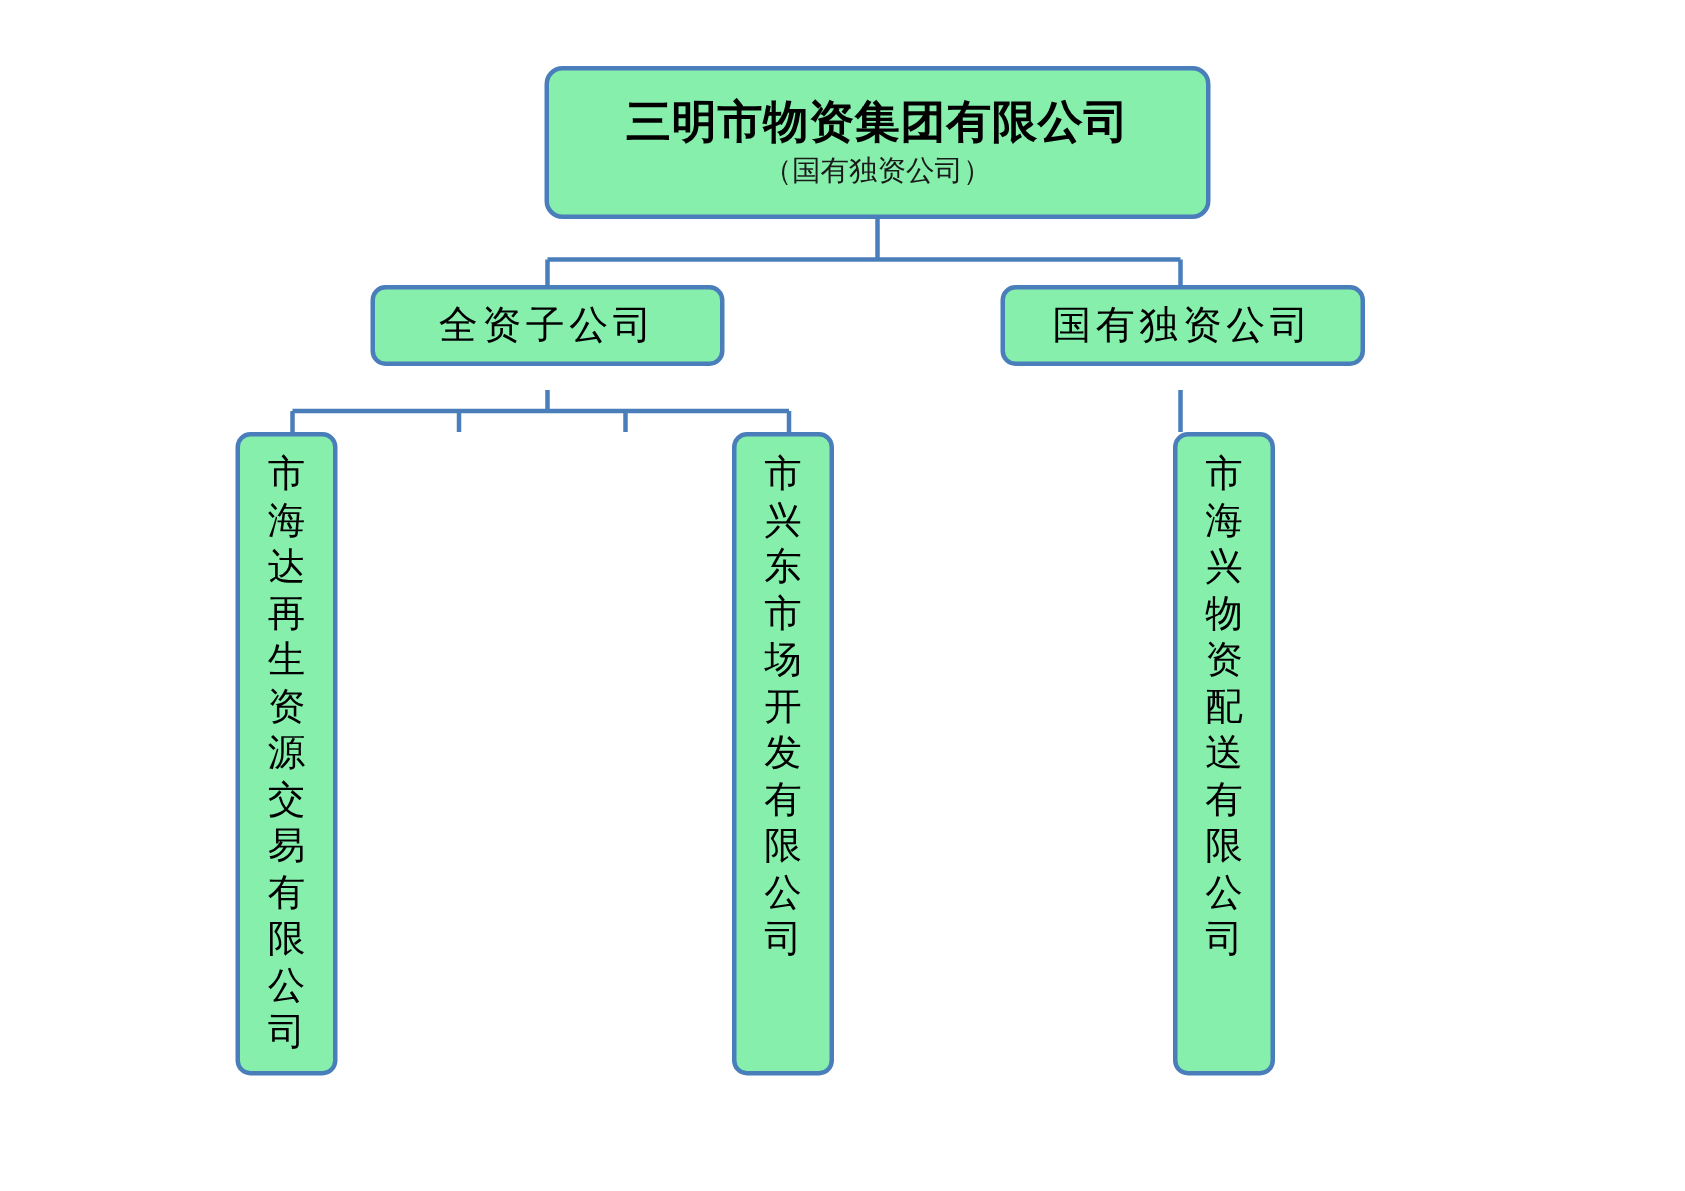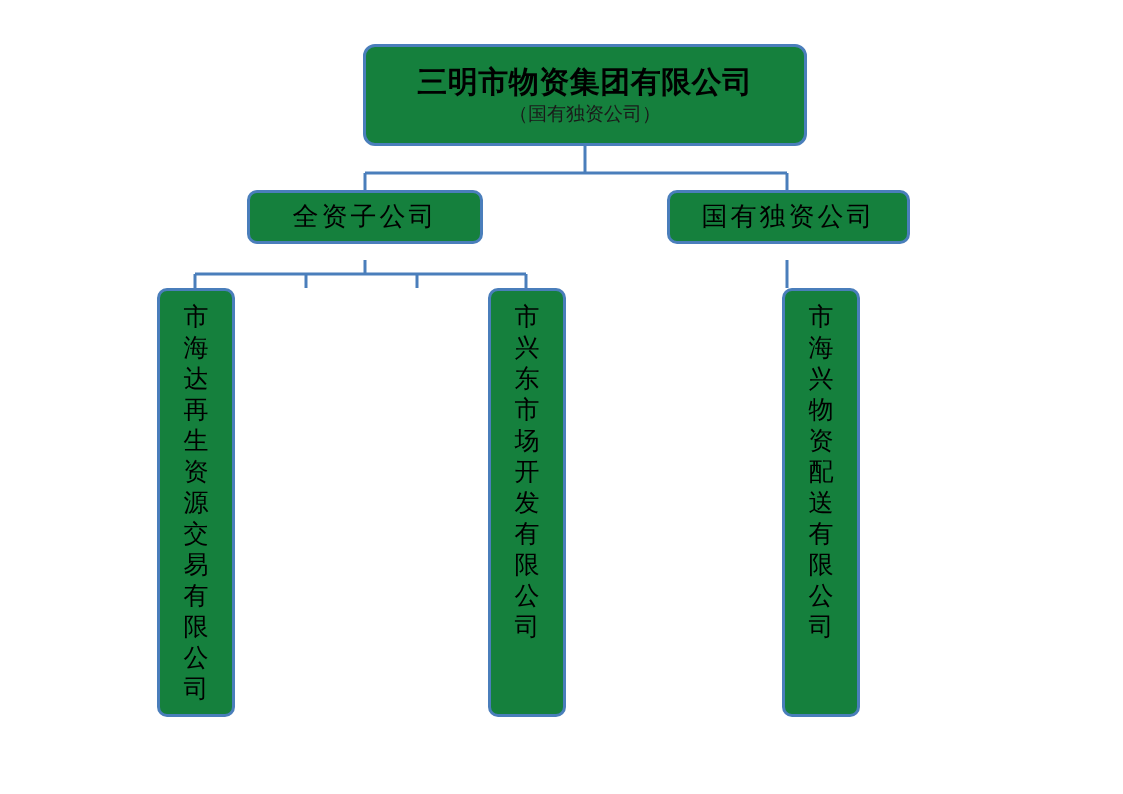--- a/index.html
+++ b/index.html
@@ -29,21 +29,21 @@
     left: 0; top: 0;
     width: 1123px;
     height: 794px;
     pointer-events: none;
   }
 
   
   .node {
     position: absolute;
     box-sizing: border-box;
-    background: #15803d;
+    background: #86efac;
     border: 3px solid #4a7ebb;
     border-radius: 9px;
     display: flex;
     align-items: center;
     justify-content: center;
   }
 
   
   .node-root {
     left: 363px;
@@ -86,21 +86,21 @@
     line-height: 30px;
     color: #000000;
     letter-spacing: 3px;
     white-space: nowrap;
   }
 
   
   .node-leaf {
     top: 288px;
     height: 429px;
-    width: 78px;
+    width: 68px;
     border-radius: 10px;
     align-items: flex-start;
     justify-content: center;
     padding-top: 10px;
   }
   .leaf-label {
     font-family: "Liberation Serif", "DejaVu Serif", serif;
     font-size: 25px;
     line-height: 31px;
     color: #000000;

